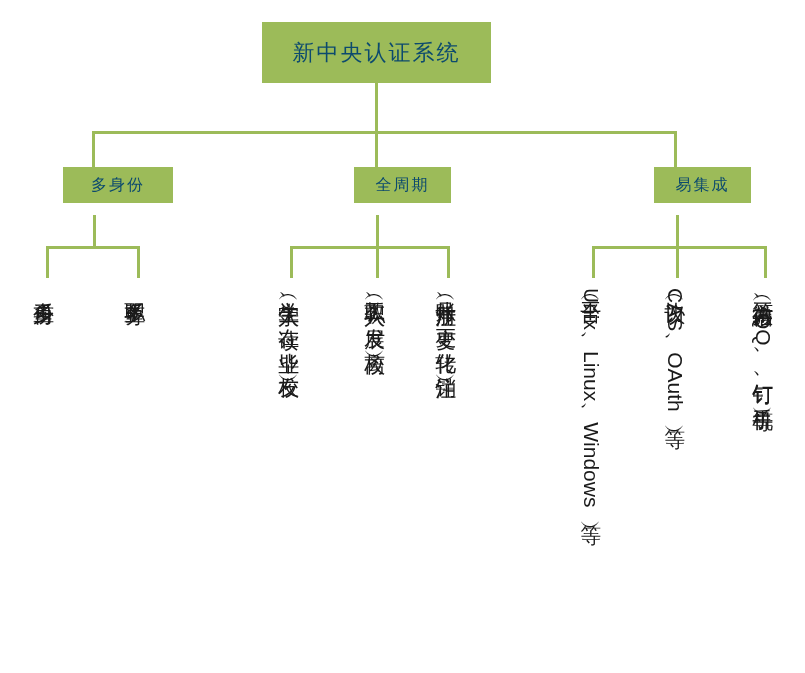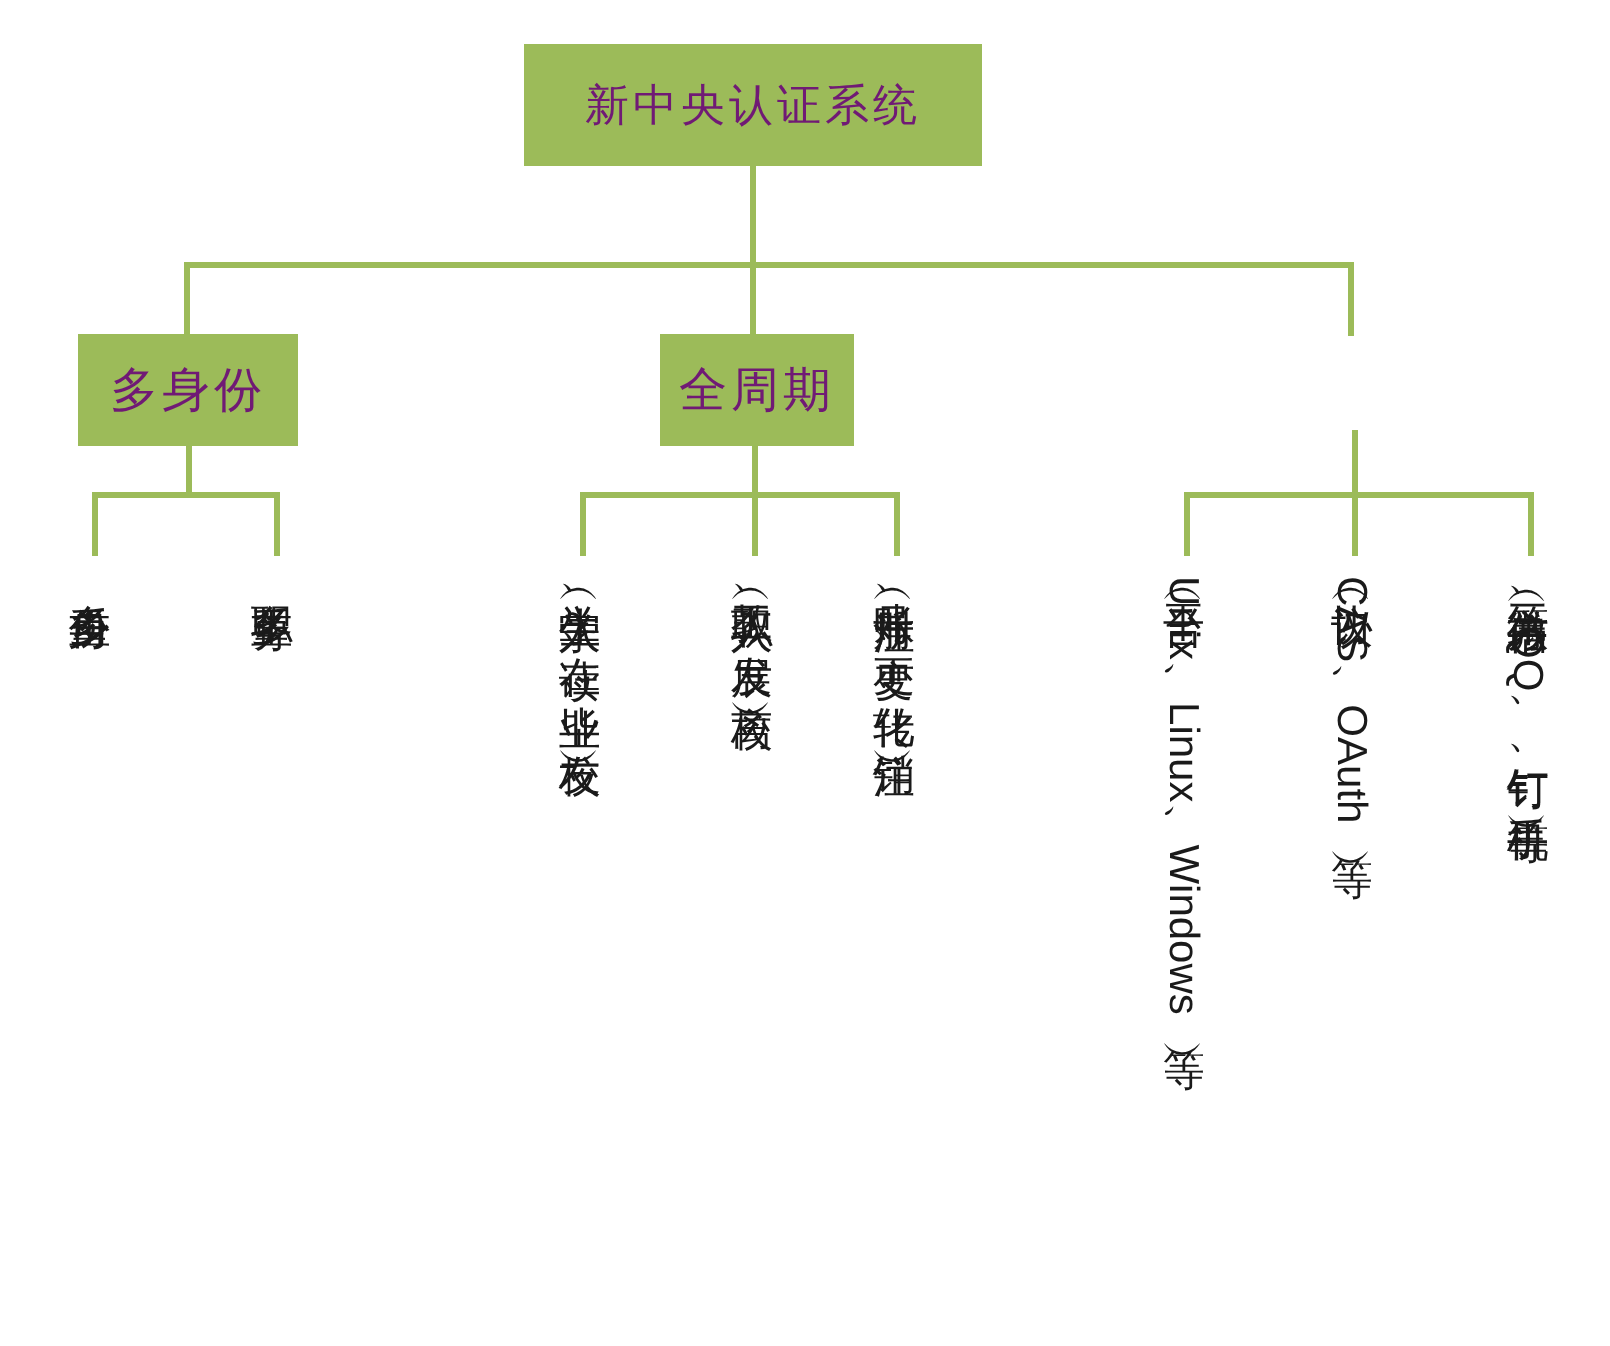--- a/index.html
+++ b/index.html
@@ -17,38 +17,39 @@
     width: 805px;
     height: 673px;
     background: #ffffff;
     overflow: hidden;
   }
 
   
   .node-box {
     position: absolute;
     background: #9cbb59;
-    color: #701a75;
+    color: #0c4a6e;
     display: flex;
     align-items: center;
     justify-content: center;
     letter-spacing: 2px;
     box-sizing: border-box;
     user-select: none;
   }
   .node-root {
     left: 262px;
     top: 22px;
     width: 229px;
     height: 61px;
     font-size: 22px;
   }
   .node-l2 {
-    height: 56px;
-    font-size: 24px;
+    height: 36px;
+    font-size: 16px;
+    margin-left: 24px;
   }
   #node-identity { left: 39px;  top: 167px; width: 110px; }
   #node-lifecycle { left: 330px; top: 167px; width: 97px; text-align: right; }
   #node-integration { left: 630px; top: 167px; width: 97px; }
 
   
   .line {
     position: absolute;
     background: #9cbb59;
   }
@@ -84,20 +85,21 @@
   <div class="line line-v" style="left:375px; top:83px; height:50px;"></div>
 
   <div class="line line-h" style="left:92px; top:131px; width:585px;"></div>
 
   <div class="line line-v" style="left:92px; top:131px; height:37px;"></div>
   <div class="line line-v" style="left:375px; top:131px; height:37px;"></div>
   <div class="line line-v" style="left:674px; top:131px; height:37px;"></div>
 
   <div id="node-identity" class="node-box node-l2">多身份</div>
   <div id="node-lifecycle" class="node-box node-l2">全周期</div>
+  <div id="node-integration" class="node-box node-l2">易集成</div>
 
   <div class="line line-v" style="left:93px; top:215px; height:33px;"></div>
   <div class="line line-h" style="left:46px; top:246px; width:94px;"></div>
   <div class="line line-v" style="left:46px; top:246px; height:32px;"></div>
   <div class="line line-v" style="left:137px; top:246px; height:32px;"></div>
 
   <div class="line line-v" style="left:376px; top:215px; height:33px;"></div>
   <div class="line line-h" style="left:290px; top:246px; width:160px;"></div>
   <div class="line line-v" style="left:290px; top:246px; height:32px;"></div>
   <div class="line line-v" style="left:376px; top:246px; height:32px;"></div>

